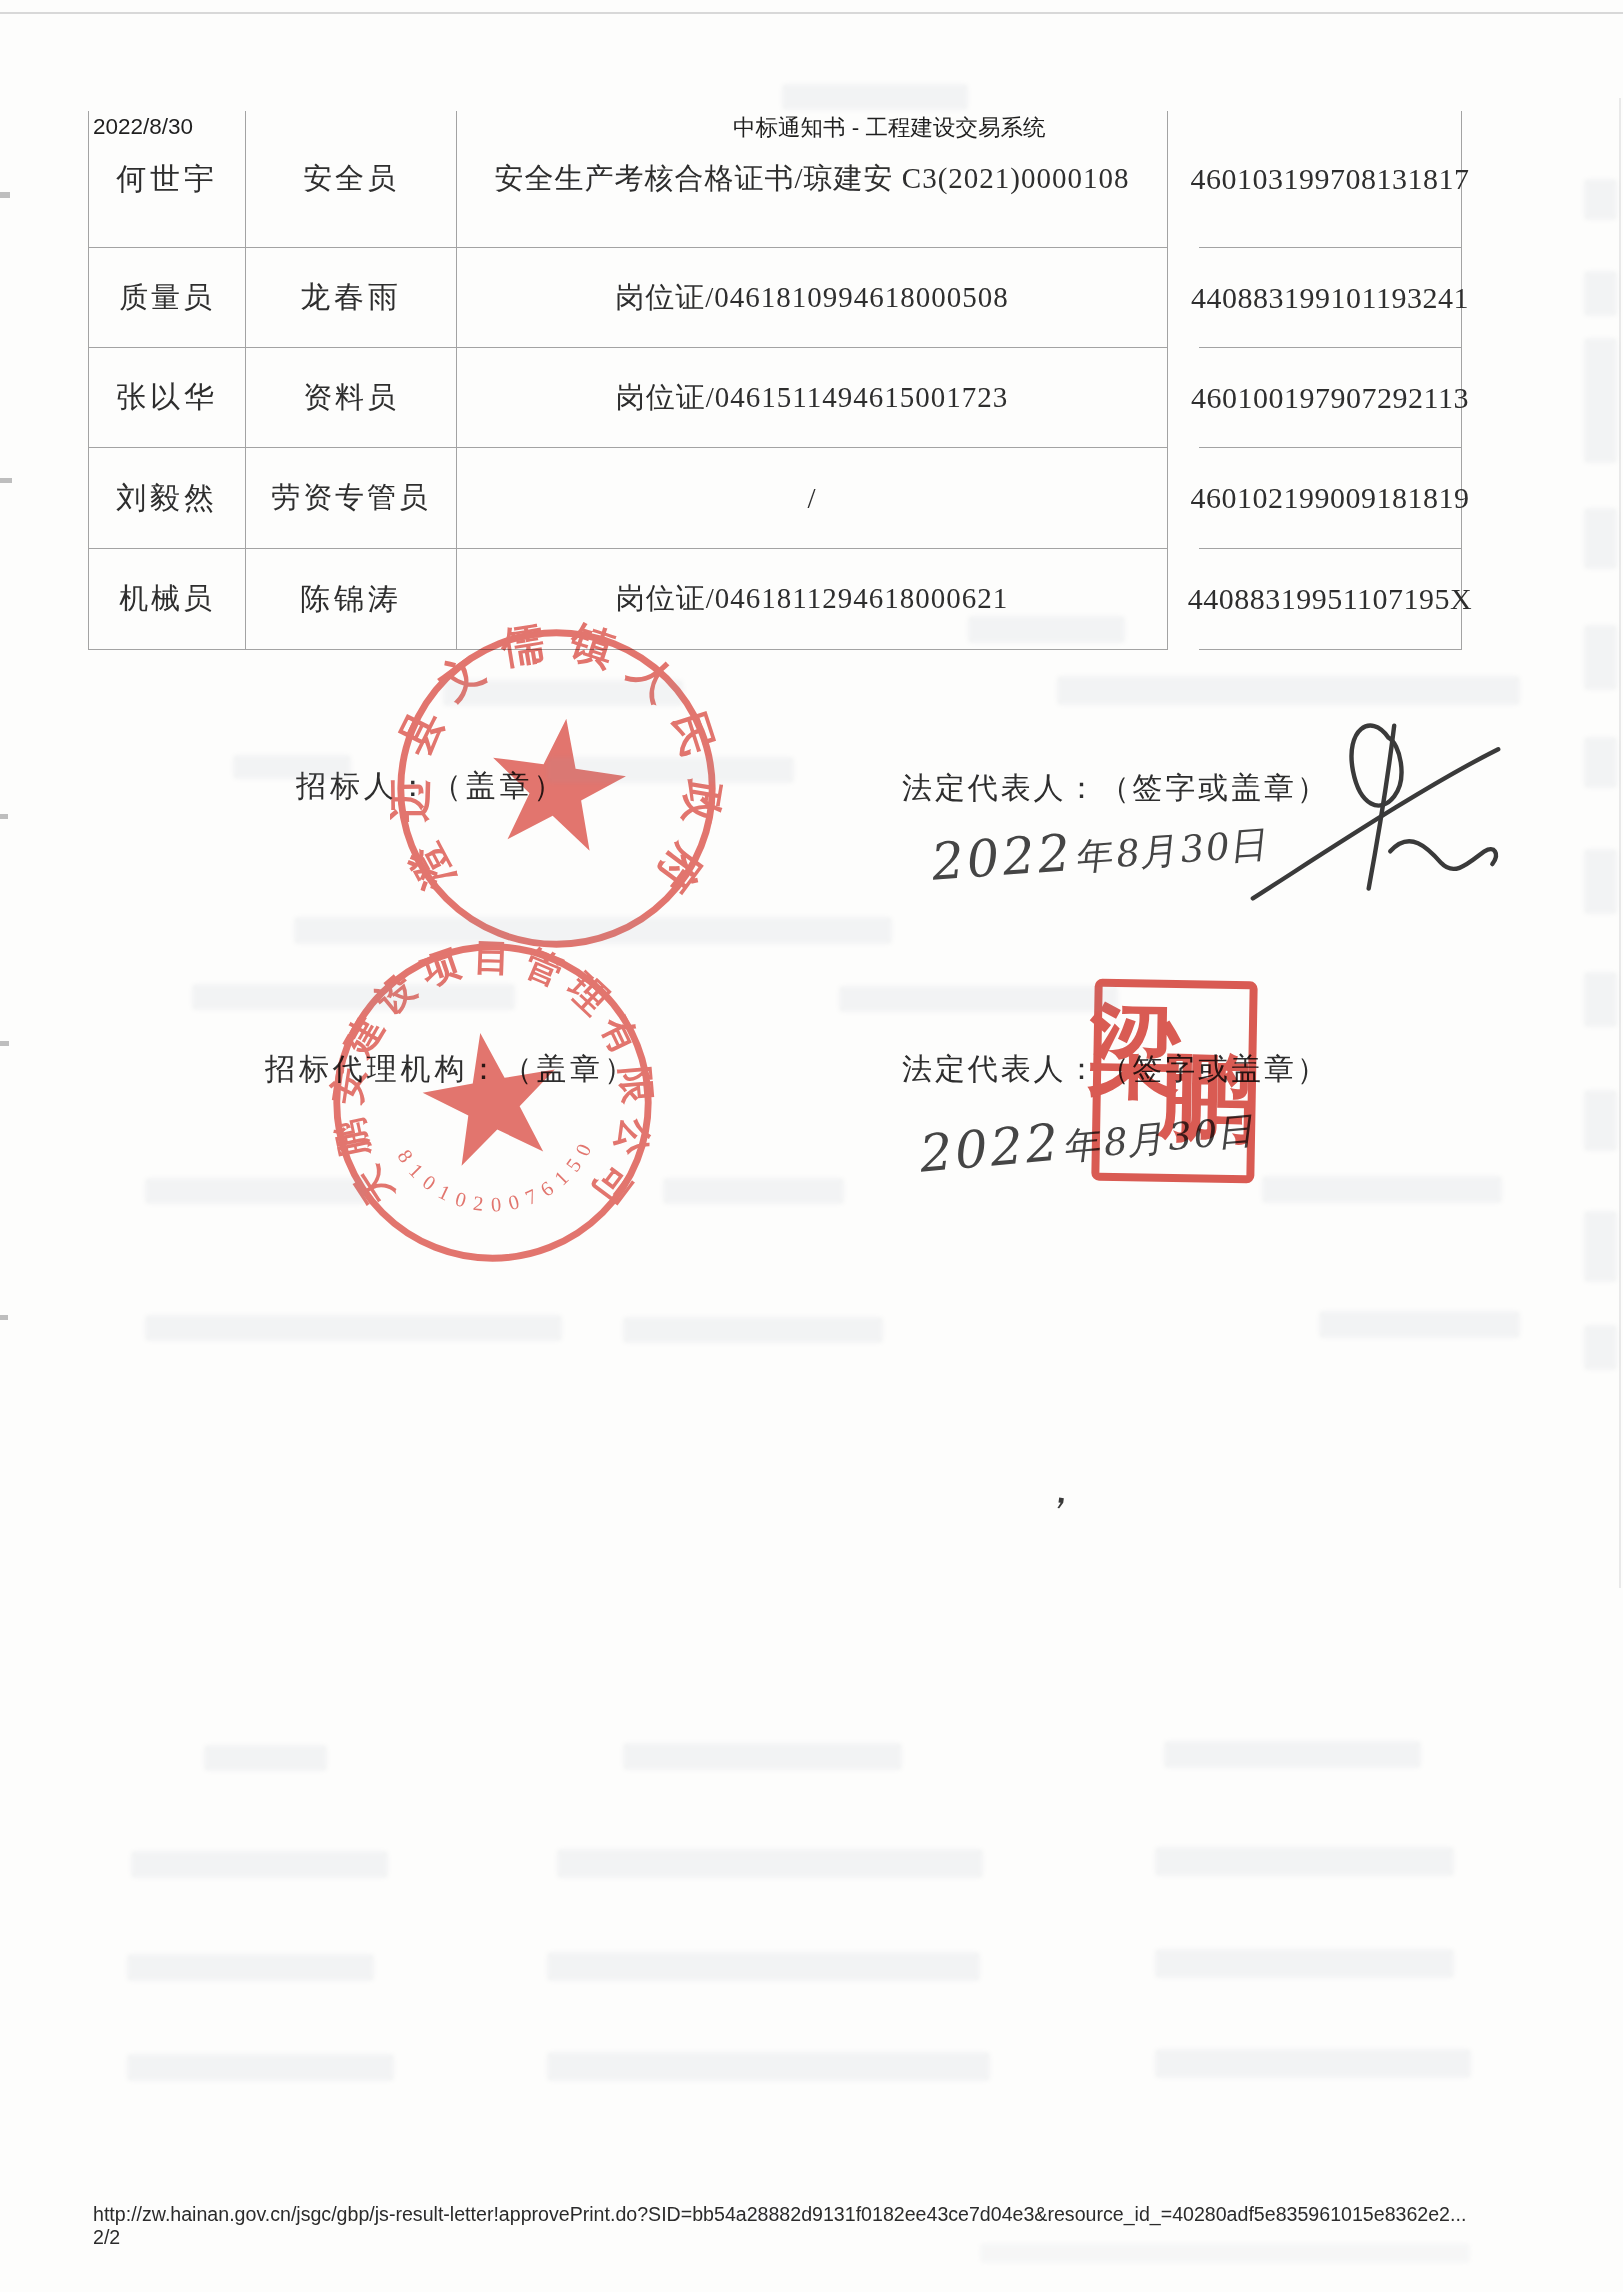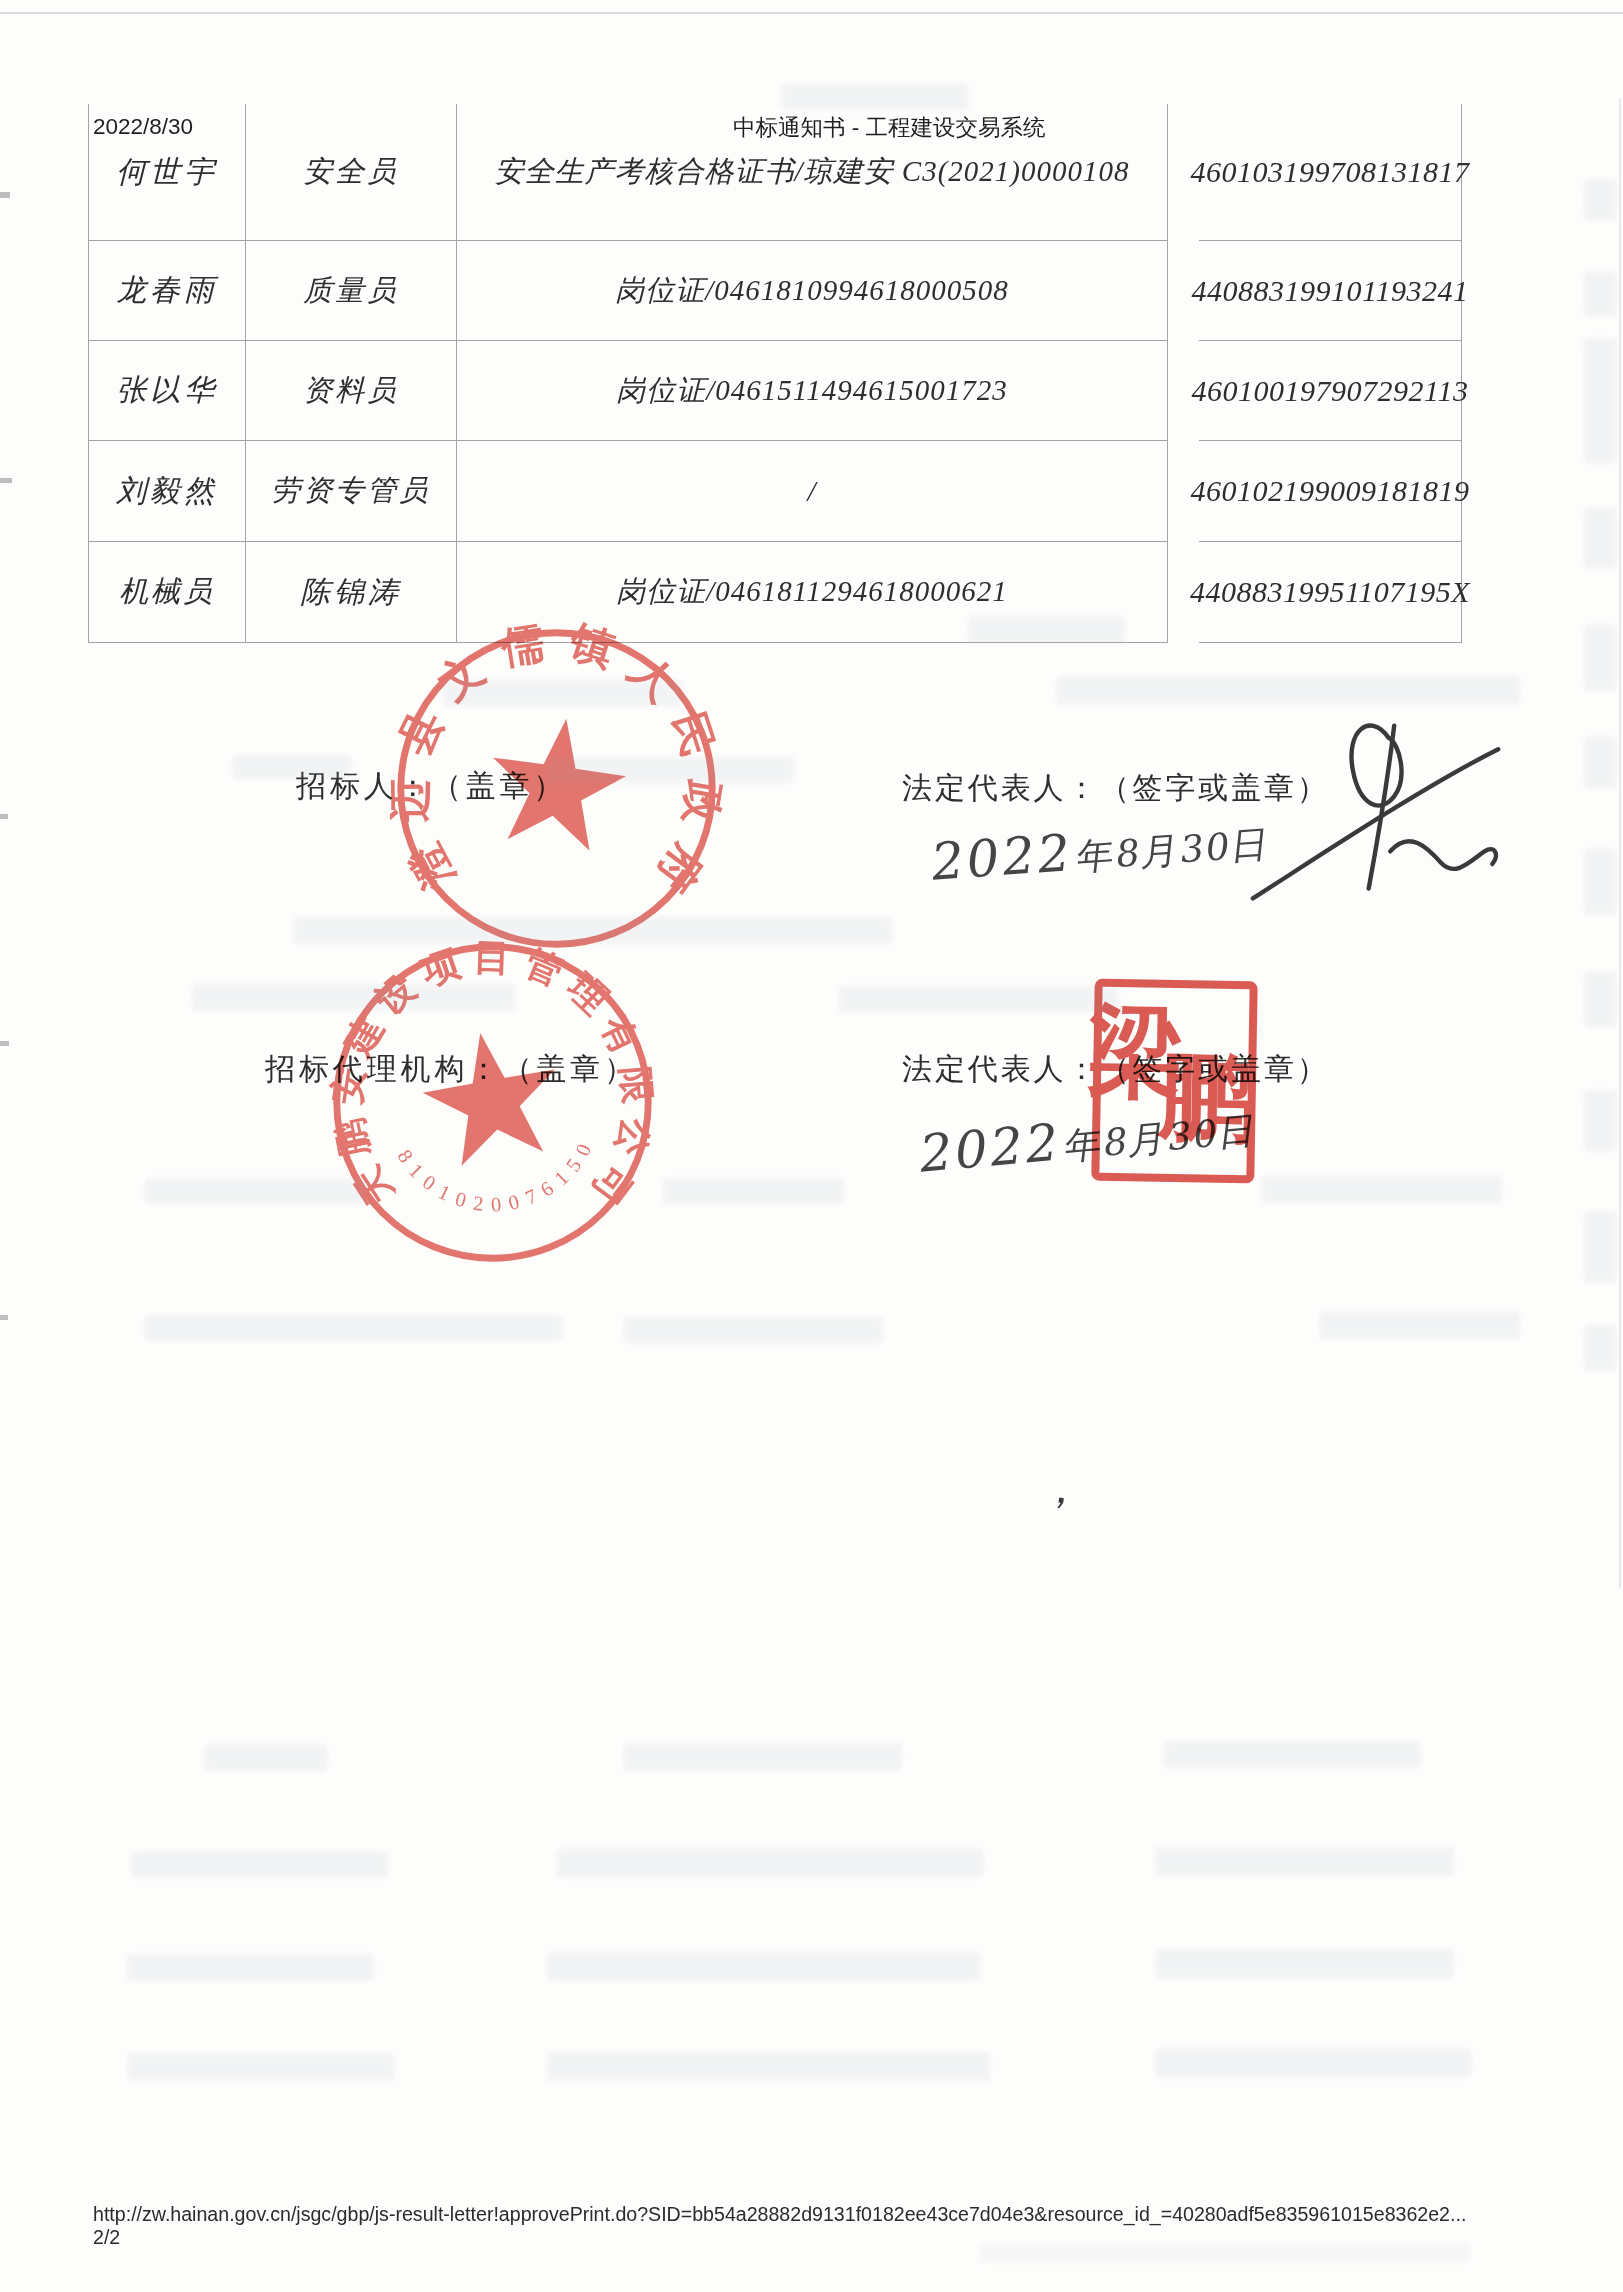--- a/index.html
+++ b/index.html
@@ -4,24 +4,24 @@
 <style>
   html,body{margin:0;padding:0;background:#ffffff;}
   .page{position:relative;width:1623px;height:2293px;background:#fdfdfc;overflow:hidden;
         font-family:"Liberation Serif","DejaVu Serif",serif;color:#2e2e2e;}
   .abs{position:absolute;}
   .scanline{position:absolute;left:0;top:11.8px;width:1623px;height:2px;background:#d8d8d8;}
   .edge-right{position:absolute;left:1619px;top:98px;width:2px;height:1490px;background:#e9e9e9;}
   .edgemark{position:absolute;background:#8a8a8a;opacity:.55;}
   .hdr{font-family:"Liberation Sans","DejaVu Sans",sans-serif;font-size:22.5px;color:#1f1f1f;}
   
-  .tbl{left:88px;top:104px;width:1372px;display:grid;
+  .tbl{left:88px;top:111px;width:1372px;display:grid;
        grid-template-columns:157px 211px 711px 294px;
        grid-template-rows:137px 100px 100px 101px 101px;
-       border-left:1.5px solid #a3a3a3;border-right:0;font-style:italic;}
+       border-left:1.5px solid #a3a3a3;border-right:0;}
   .td{border-right:1.5px solid #a3a3a3;border-bottom:1.5px solid #a3a3a3;
       display:flex;align-items:center;justify-content:center;text-align:center;}
   .c-name{font-size:30px;letter-spacing:3.9px;}
   .c-role{font-size:29px;letter-spacing:2.9px;}
   .c-cert{font-size:29px;letter-spacing:1px;}
   .c-id{font-size:30px;letter-spacing:0.5px;margin-left:31px;}
   
   .lbl{font-size:30px;letter-spacing:3.9px;color:#2e2e2e;white-space:nowrap;}
   
   .hand{color:#454545;white-space:nowrap;transform:rotate(-4deg) skewX(-10deg);
@@ -57,22 +57,22 @@
 
   <div class="abs hdr" style="left:93px;top:114px;">2022/8/30</div>
   <div class="abs hdr" style="left:733px;top:112px;">中标通知书 - 工程建设交易系统</div>
 
   <div class="abs tbl">
     <div class="td c-name">何世宇</div>
     <div class="td c-role">安全员</div>
     <div class="td c-cert">安全生产考核合格证书/琼建安 C3(2021)0000108</div>
     <div class="td c-id">460103199708131817</div>
 
+    <div class="td c-role">质量员</div>
     <div class="td c-name">龙春雨</div>
-    <div class="td c-role">质量员</div>
     <div class="td c-cert">岗位证/0461810994618000508</div>
     <div class="td c-id">440883199101193241</div>
 
     <div class="td c-name">张以华</div>
     <div class="td c-role">资料员</div>
     <div class="td c-cert">岗位证/0461511494615001723</div>
     <div class="td c-id">460100197907292113</div>
 
     <div class="td c-name">刘毅然</div>
     <div class="td c-role">劳资专管员</div>

